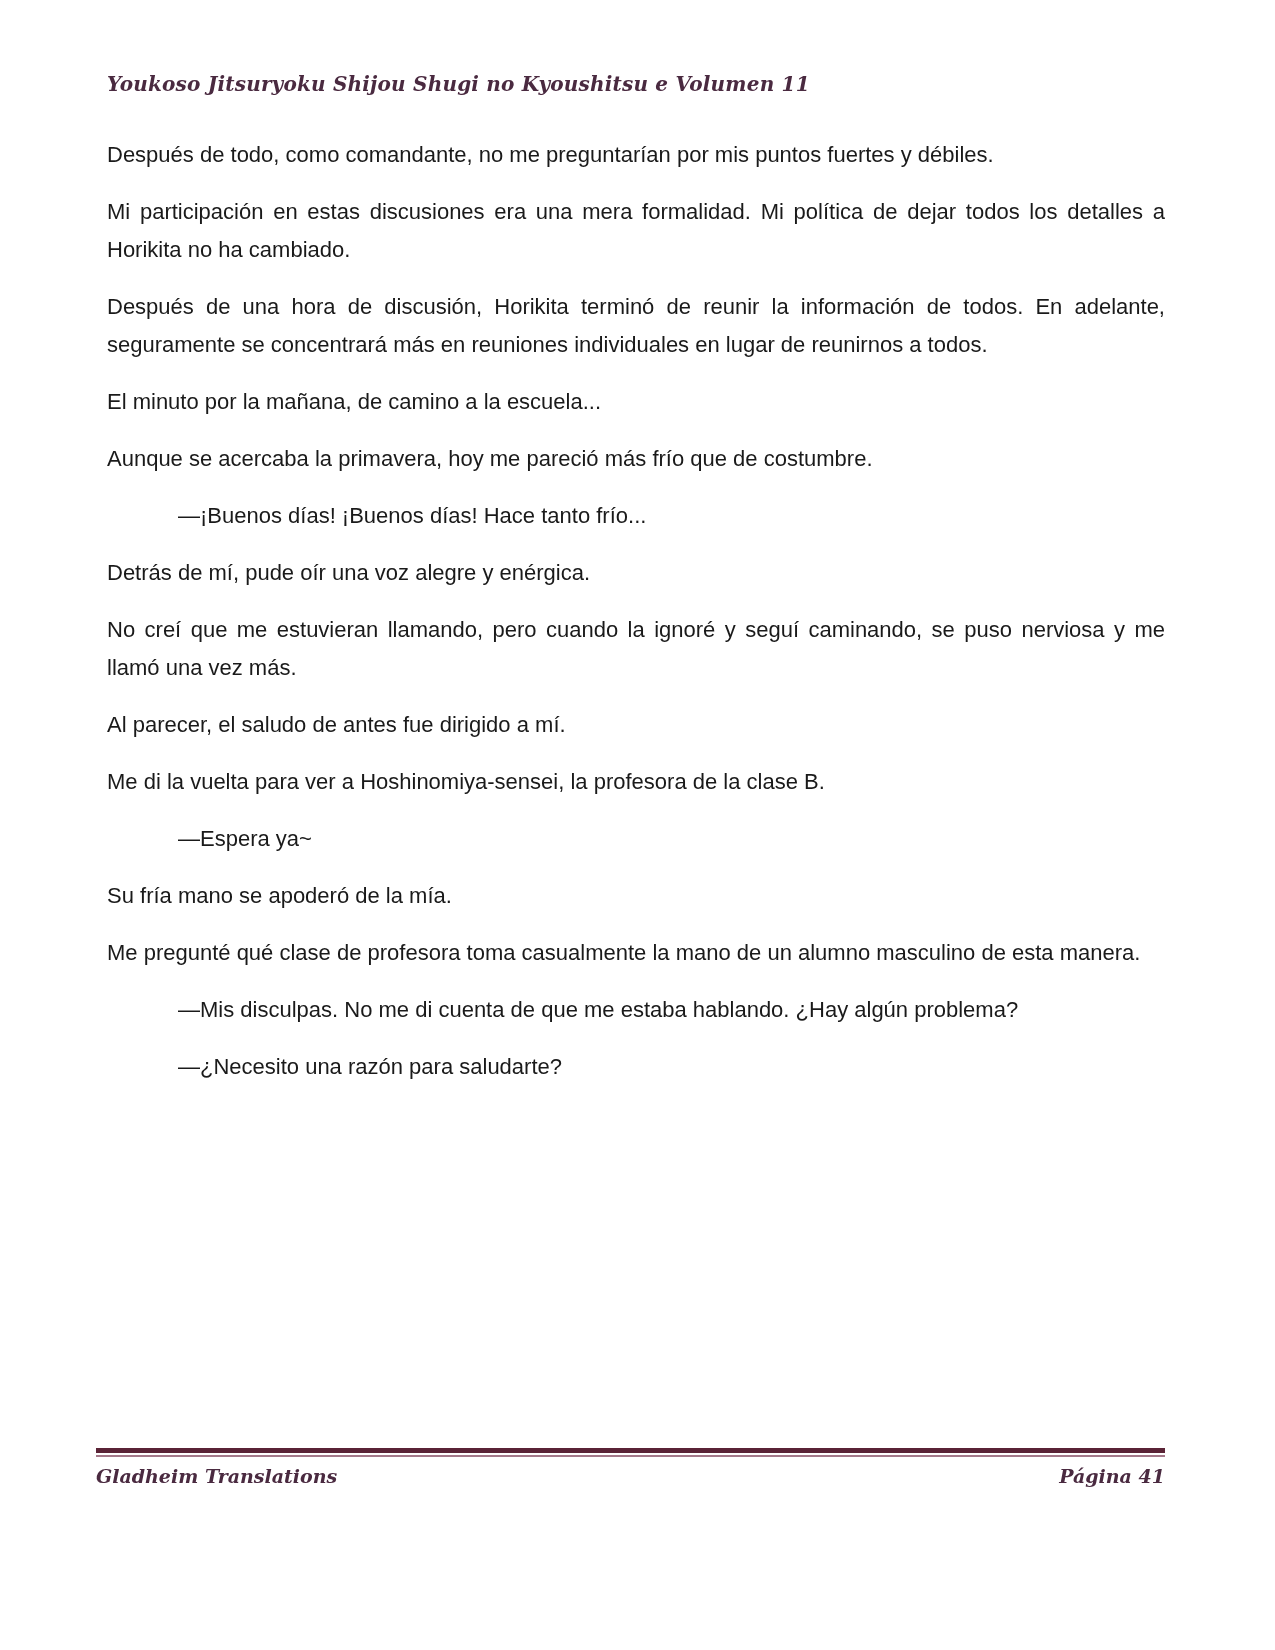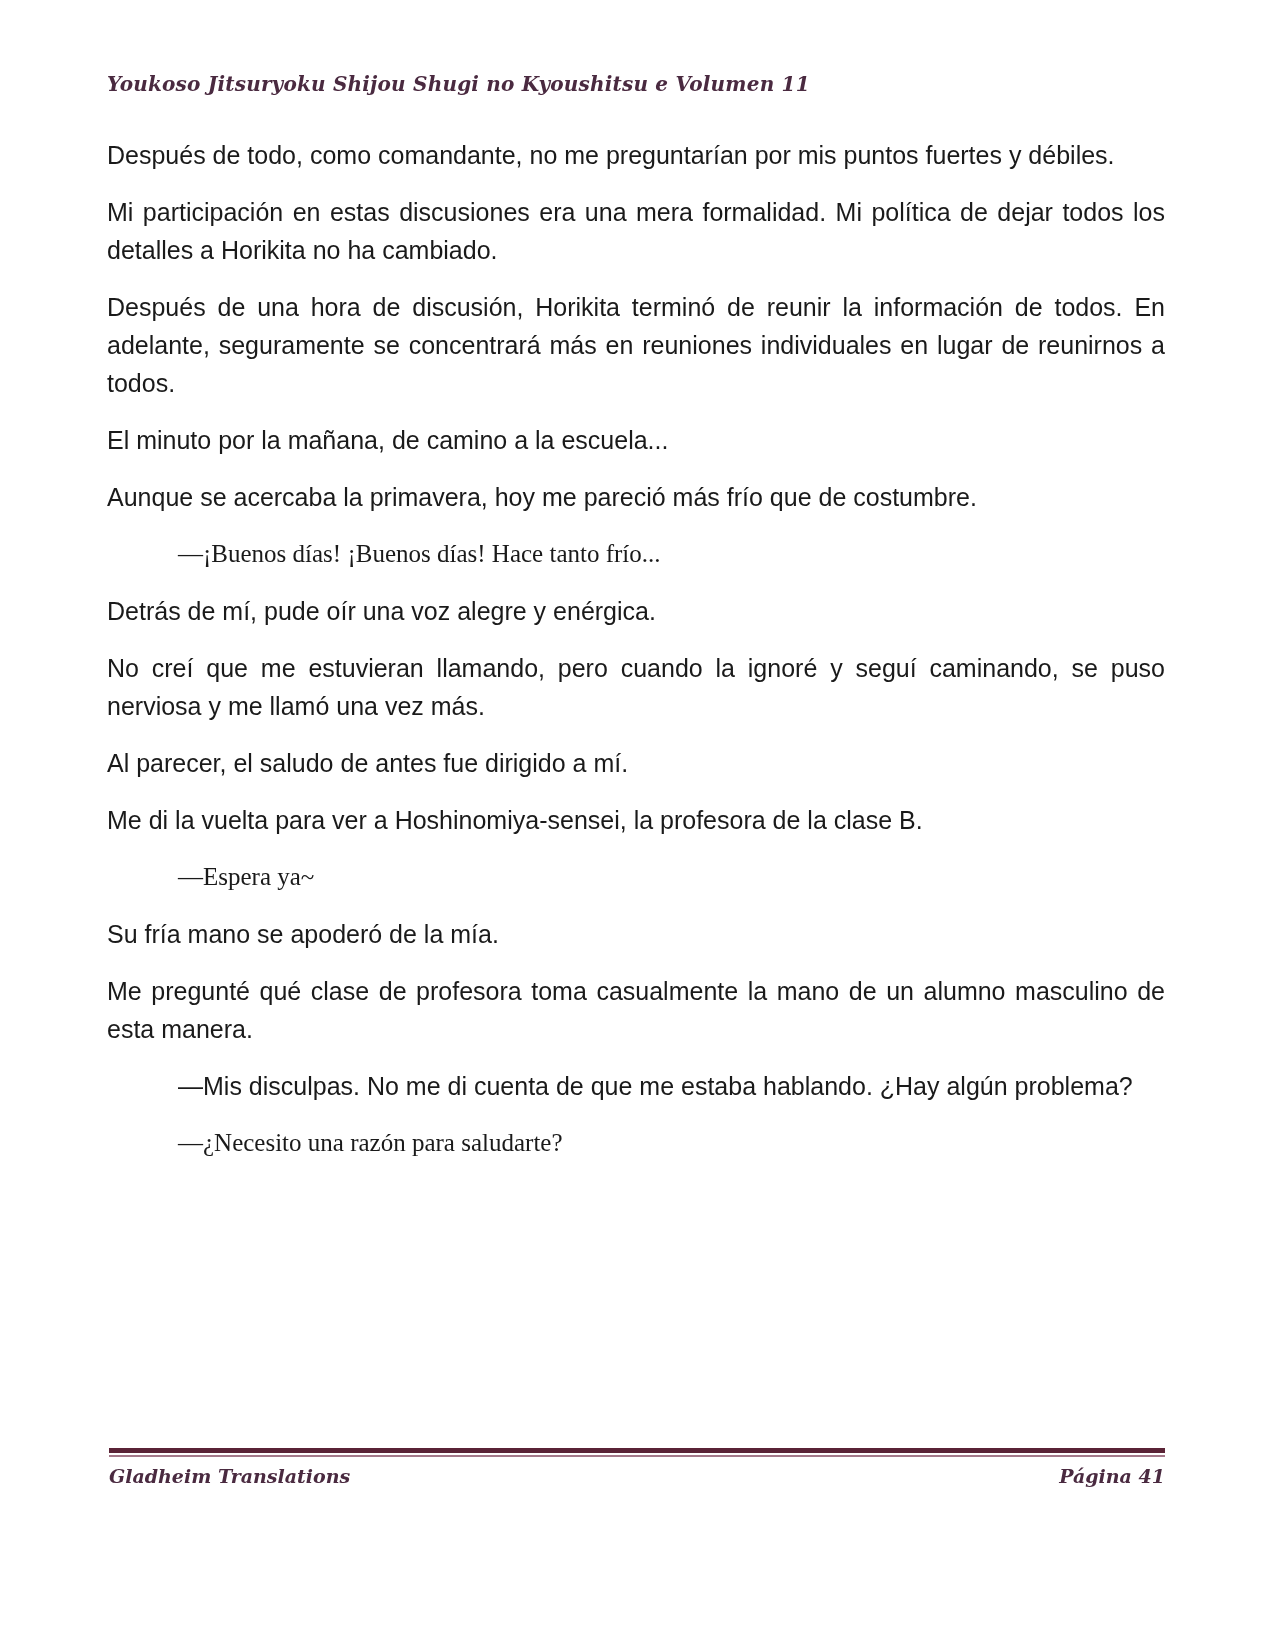--- a/index.html
+++ b/index.html
@@ -22,47 +22,46 @@
   .doc-header {
     font-family: "DejaVu Serif", "Liberation Serif", serif;
     font-weight: bold;
     font-style: italic;
     font-size: 20px;
     letter-spacing: 0.2px;
     color: #4a2a40;
     margin: 0 0 40px 0;
   }
   .body-text p {
-    font-size: 25px;
+    font-size: 22px;
     line-height: 38px;
     margin: 0 0 19px 0;
     text-align: justify;
   }
   .body-text p.single {
     text-align: left;
   }
   .body-text p.dialogue {
     margin-left: 71px;
     text-align: left;
-    font-family: Liberation Serif, serif;
   }
   .body-text p.dialogue-block {
     margin-left: 71px;
     text-align: justify;
   }
   .section-heading {
     font-size: 24px;
     font-weight: bold;
     color: #1a1a1a;
     margin: 58px 0 24px 0;
     font-family: "Liberation Sans", sans-serif;
   }
   .doc-footer {
     position: absolute;
-    left: 109px;
+    left: 96px;
     right: 110px;
     top: 1448px;
   }
   .footer-rule-dark {
     height: 5px;
     background: #5a2336;
   }
   .footer-rule-gap {
     height: 2px;
     background: #ffffff;

